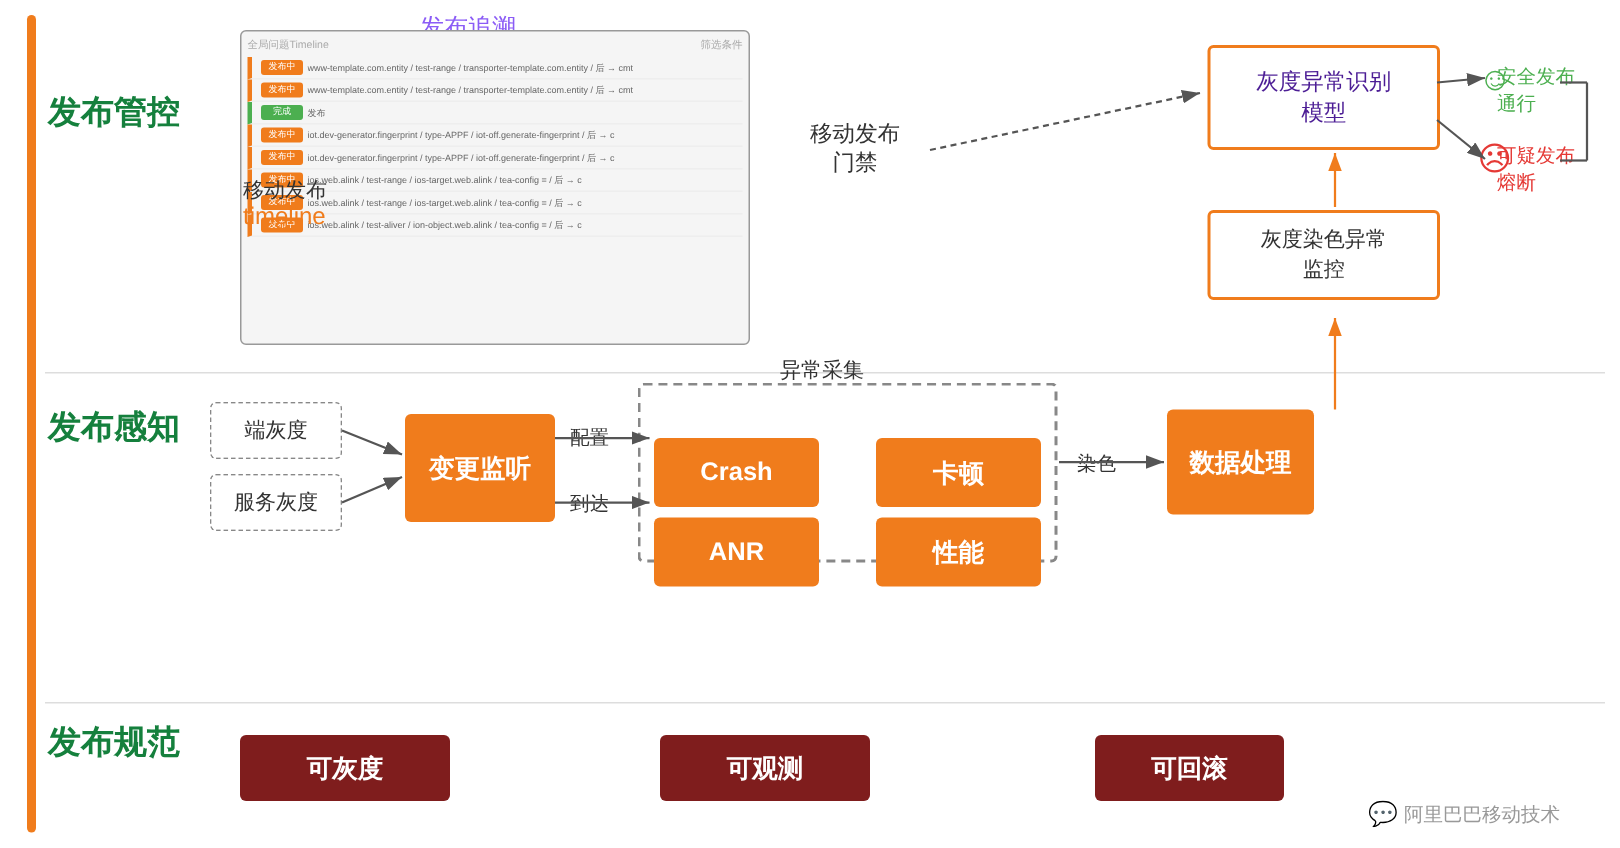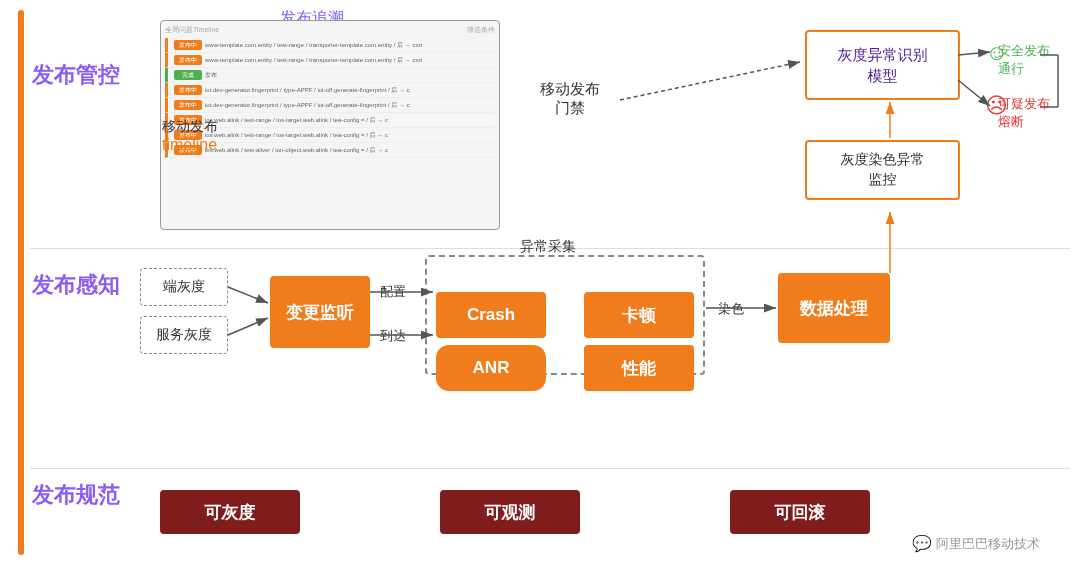--- a/index.html
+++ b/index.html
@@ -22,21 +22,21 @@
       background: #F07C1C;
       border-radius: 3px;
     }
 
     
     .section-label {
       position: absolute;
       left: 32px;
       font-size: 22px;
       font-weight: bold;
-      color: #8b5cf6;
+      color: #15803d;
     }
 
     .section-guankong { top: 60px; }
     .section-ganzhi { top: 270px; }
     .section-guifan { top: 480px; }
 
     
     
     .publish-trace {
       position: absolute;
@@ -284,38 +284,38 @@
       align-items: center;
       justify-content: center;
       font-size: 17px;
       font-weight: bold;
       color: #fff;
       margin-top: 27px;
     }
 
     .crash-box { left: 436px; top: 265px; }
     .kadun-box { left: 584px; top: 265px; }
-    .anr-box   { left: 436px; top: 318px; border-radius: 13px; }
+    .anr-box   { left: 436px; top: 318px; }
     .perf-box  { left: 584px; top: 318px; }
 
     
     .dyeing-label {
       position: absolute;
       left: 718px;
       top: 300px;
       font-size: 13px;
       color: #333;
     }
 
     
     .data-process {
       position: absolute;
       left: 778px;
       top: 273px;
-      width: 112px;
+      width: 98px;
       height: 70px;
       background: #F07C1C;
       border-radius: 4px;
       display: flex;
       align-items: center;
       justify-content: center;
       font-size: 17px;
       font-weight: bold;
       color: #fff;
     }
@@ -329,21 +329,21 @@
       display: flex;
       align-items: center;
       justify-content: center;
       font-size: 17px;
       font-weight: bold;
       color: #fff;
     }
 
     .norm-kedugree { left: 160px; top: 490px; width: 140px; }
     .norm-keguance { left: 440px; top: 490px; width: 140px; }
-    .norm-huidian  { left: 730px; top: 490px; width: 140px; }
+    .norm-huidian  { left: 730px; top: 490px; width: 126px; }
 
     
     .ali-logo {
       position: absolute;
       right: 40px;
       bottom: 12px;
       font-size: 13px;
       color: #999;
       display: flex;
       align-items: center;

